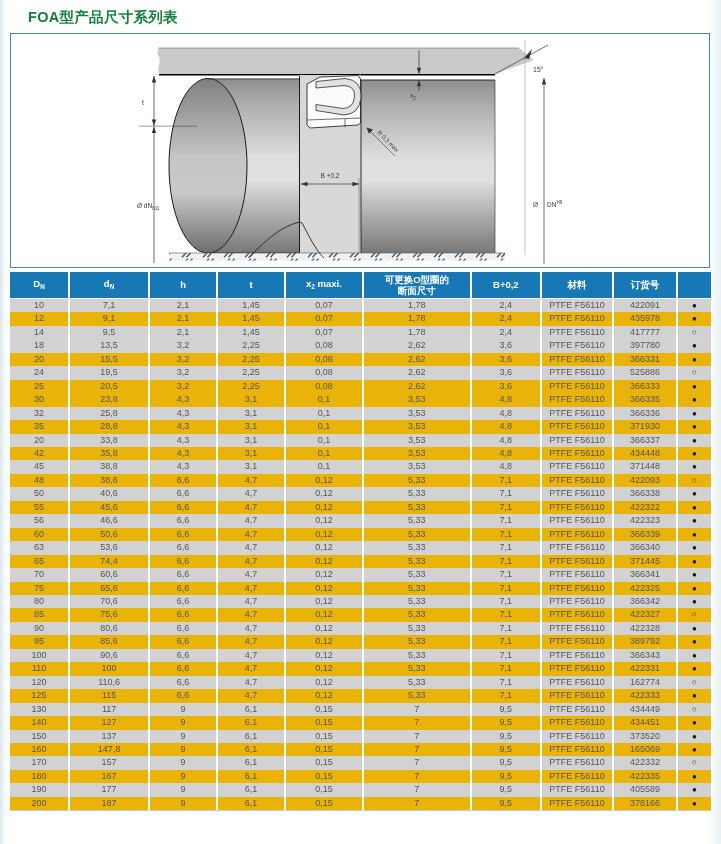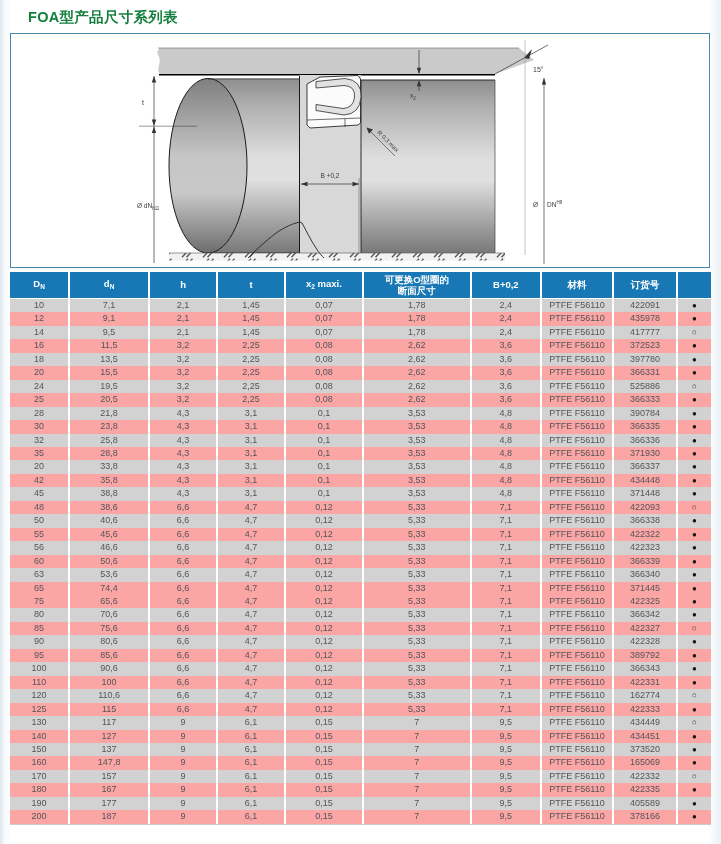--- a/index.html
+++ b/index.html
@@ -27,21 +27,21 @@
     border-left:2px solid #ffffff;border-bottom:1px solid #ffffff;line-height:10px;
   }
   .dim-table thead th:first-child{border-left:none;}
   .dim-table tbody td{
     height:13.45px;line-height:13.45px;padding:0;
     font-size:9px;color:#54555a;text-align:center;
     white-space:nowrap;overflow:hidden;
     border-left:2px solid #ffffff;
   }
   .dim-table tbody td:first-child{border-left:none;}
-  .dim-table tbody tr{background:#fca5a5;}
+  .dim-table tbody tr{background:#eab308;}
   .dim-table tbody tr.alt{background:#d2d2d2;}
   .dim-table td.dot{font-size:8px;color:#141414;}
   .dim-table td.dot.open{font-size:8.5px;color:#3c3c3c;}
   .sub{font-size:6.5px;vertical-align:-2px;}
   .hdr-two-line span{display:block;line-height:11px;}
   svg text{font-family:"Liberation Sans","DejaVu Sans",sans-serif;fill:#3a3a3a;}
 </style>
 </head>
 <body>
 
@@ -220,32 +220,20 @@
         <td>9,5</td>
         <td>2,1</td>
         <td>1,45</td>
         <td>0,07</td>
         <td>1,78</td>
         <td>2,4</td>
         <td>PTFE F56110</td>
         <td>417777</td>
         <td class="dot open">○</td>
       </tr>
-      <tr>
-        <td>16</td>
-        <td>11,5</td>
-        <td>3,2</td>
-        <td>2,25</td>
-        <td>0,08</td>
-        <td>2,62</td>
-        <td>3,6</td>
-        <td>PTFE F56110</td>
-        <td>372523</td>
-        <td class="dot filled">●</td>
-      </tr>
       <tr class="alt">
         <td>18</td>
         <td>13,5</td>
         <td>3,2</td>
         <td>2,25</td>
         <td>0,08</td>
         <td>2,62</td>
         <td>3,6</td>
         <td>PTFE F56110</td>
         <td>397780</td>
@@ -280,32 +268,20 @@
         <td>20,5</td>
         <td>3,2</td>
         <td>2,25</td>
         <td>0,08</td>
         <td>2,62</td>
         <td>3,6</td>
         <td>PTFE F56110</td>
         <td>366333</td>
         <td class="dot filled">●</td>
       </tr>
-      <tr class="alt">
-        <td>28</td>
-        <td>21,8</td>
-        <td>4,3</td>
-        <td>3,1</td>
-        <td>0,1</td>
-        <td>3,53</td>
-        <td>4,8</td>
-        <td>PTFE F56110</td>
-        <td>390784</td>
-        <td class="dot filled">●</td>
-      </tr>
       <tr>
         <td>30</td>
         <td>23,8</td>
         <td>4,3</td>
         <td>3,1</td>
         <td>0,1</td>
         <td>3,53</td>
         <td>4,8</td>
         <td>PTFE F56110</td>
         <td>366335</td>
@@ -448,20 +424,32 @@
         <td>74,4</td>
         <td>6,6</td>
         <td>4,7</td>
         <td>0,12</td>
         <td>5,33</td>
         <td>7,1</td>
         <td>PTFE F56110</td>
         <td>371445</td>
         <td class="dot filled">●</td>
       </tr>
+      <tr class="alt">
+        <td>70</td>
+        <td>60,6</td>
+        <td>6,6</td>
+        <td>4,7</td>
+        <td>0,12</td>
+        <td>5,33</td>
+        <td>7,1</td>
+        <td>PTFE F56110</td>
+        <td>366341</td>
+        <td class="dot filled">●</td>
+      </tr>
       <tr>
         <td>75</td>
         <td>65,6</td>
         <td>6,6</td>
         <td>4,7</td>
         <td>0,12</td>
         <td>5,33</td>
         <td>7,1</td>
         <td>PTFE F56110</td>
         <td>422325</td>

